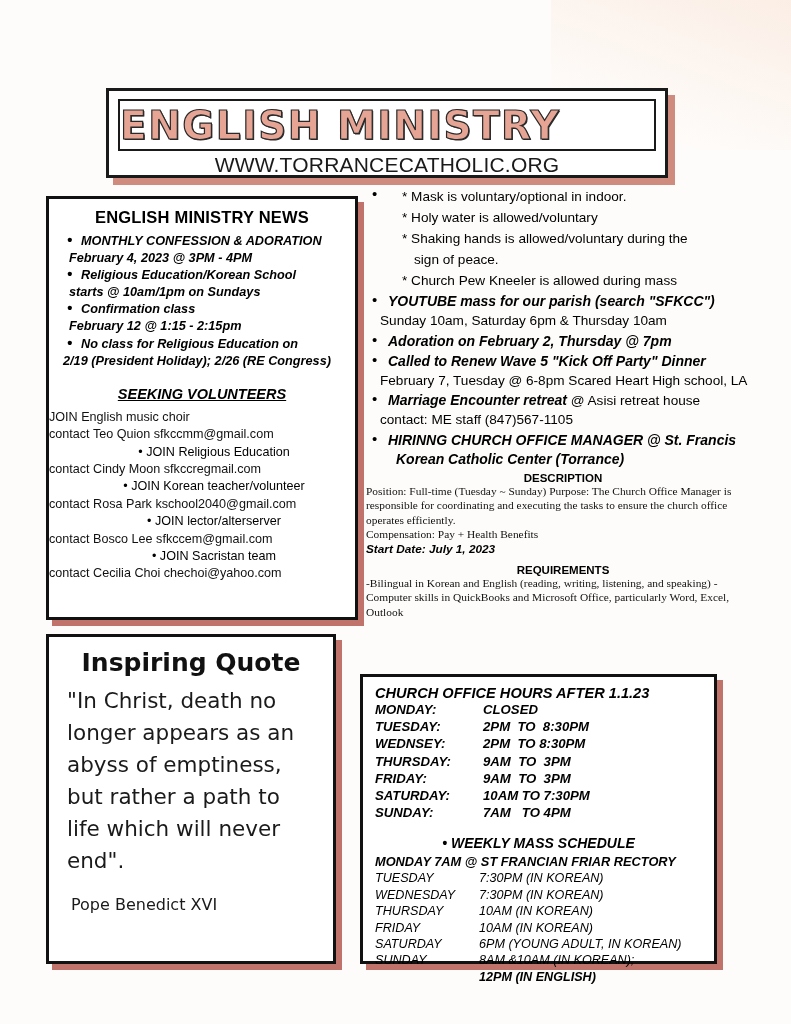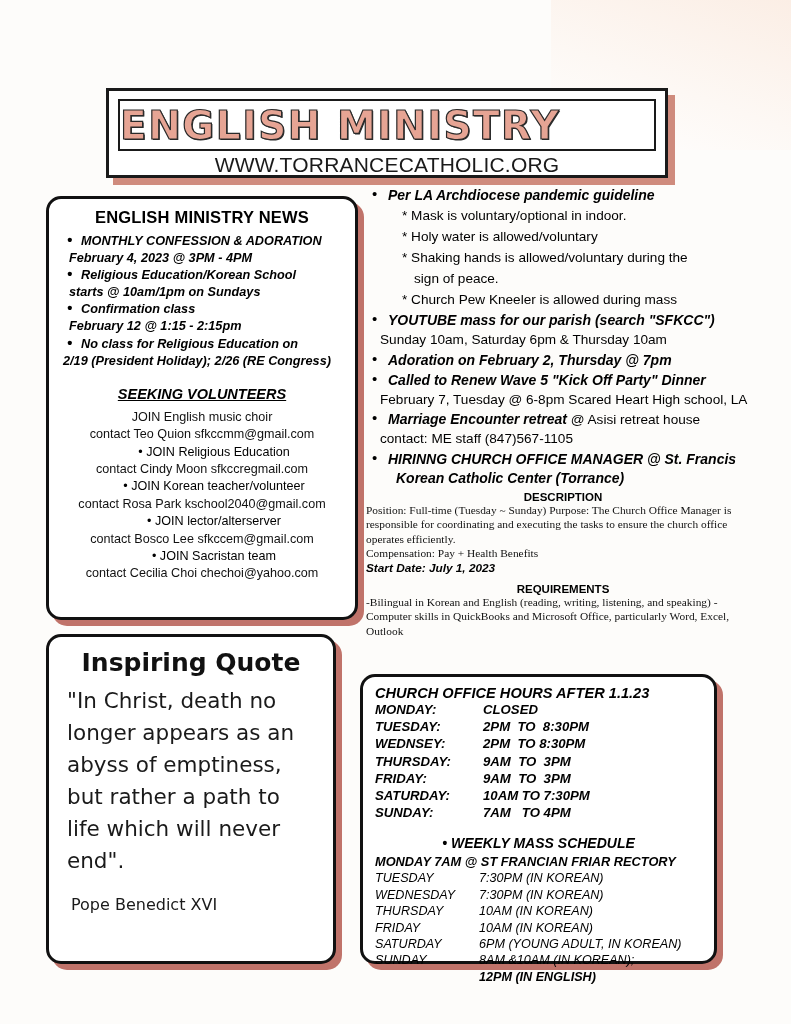--- a/index.html
+++ b/index.html
@@ -70,21 +70,21 @@
     color: #1a1a1a;
   }
 
   
   .box {
     position: absolute;
     background: #ffffff;
     border: 3px solid #111111;
     box-sizing: border-box;
   }
-  .shadow-red { box-shadow: 6px 6px 0 0 #c0736a; border-radius: 15px; }
+  .shadow-red { box-shadow: 6px 6px 0 0 #c0736a; }
 
   
   #news-box {
     left: 46px; top: 196px;
     width: 312px; height: 424px;
   }
   .news-title {
     text-align: center;
     font-weight: bold;
     font-size: 16.5px;
@@ -124,21 +124,21 @@
     text-align: center;
     font-weight: bold;
     font-style: italic;
     font-size: 14.5px;
     text-decoration: underline;
     margin: 16px 0 7px 0;
   }
   .vol-line {
     font-size: 12.6px;
     line-height: 17.4px;
-    text-align: center;
+    text-align: left;
     color: #111;
   }
   .vol-bullet {
     font-size: 12.6px;
     line-height: 17.4px;
     text-align: center;
     padding-left: 24px;
   }
   .vol-bullet::before {
     content: "• ";
@@ -350,21 +350,20 @@
 
   <div class="box shadow-red" id="quote-box">
     <div class="quote-title">Inspiring Quote</div>
     <div class="quote-body">"In Christ, death no longer appears as an abyss of emptiness, but rather a path to life which will never end".</div>
     <div class="quote-author">Pope Benedict XVI</div>
   </div>
 
   <div id="announcements">
     <ul class="ann-list">
       <li>
-        <div class="ann-head">Per LA Archdiocese pandemic guideline</div>
         <div class="ann-star">* Mask is voluntary/optional in indoor.</div>
         <div class="ann-star">* Holy water is allowed/voluntary</div>
         <div class="ann-star">* Shaking hands is allowed/voluntary during the</div>
         <div class="ann-star" style="margin-left:26px;">sign of peace.</div>
         <div class="ann-star">* Church Pew Kneeler is allowed during mass</div>
       </li>
       <li>
         <div class="ann-head">YOUTUBE mass for our parish (search "SFKCC")</div>
         <div class="ann-sub">Sunday 10am, Saturday 6pm &amp; Thursday 10am</div>
       </li>

